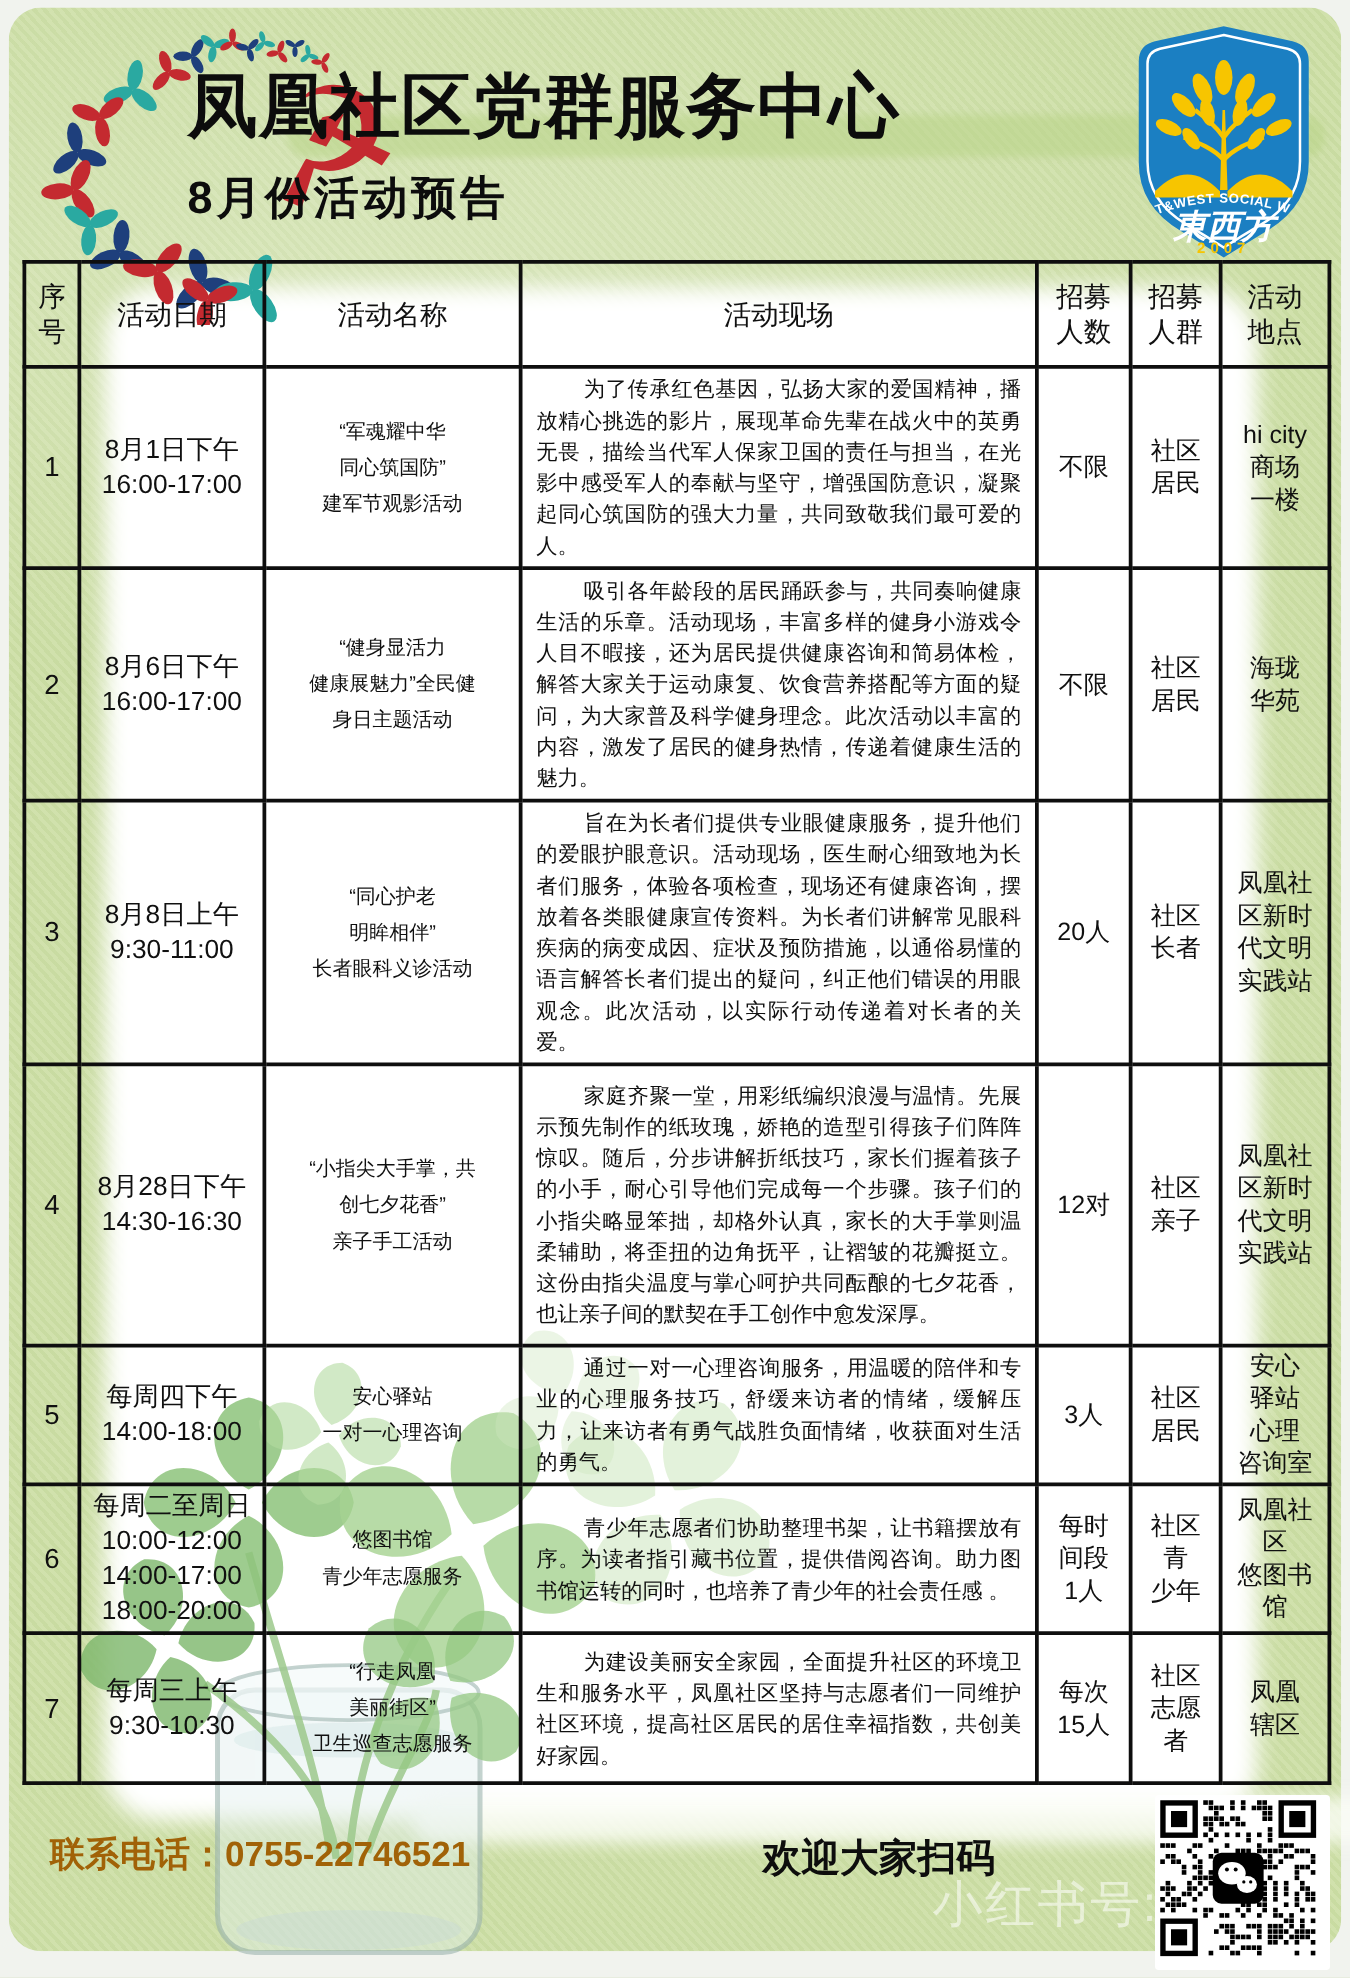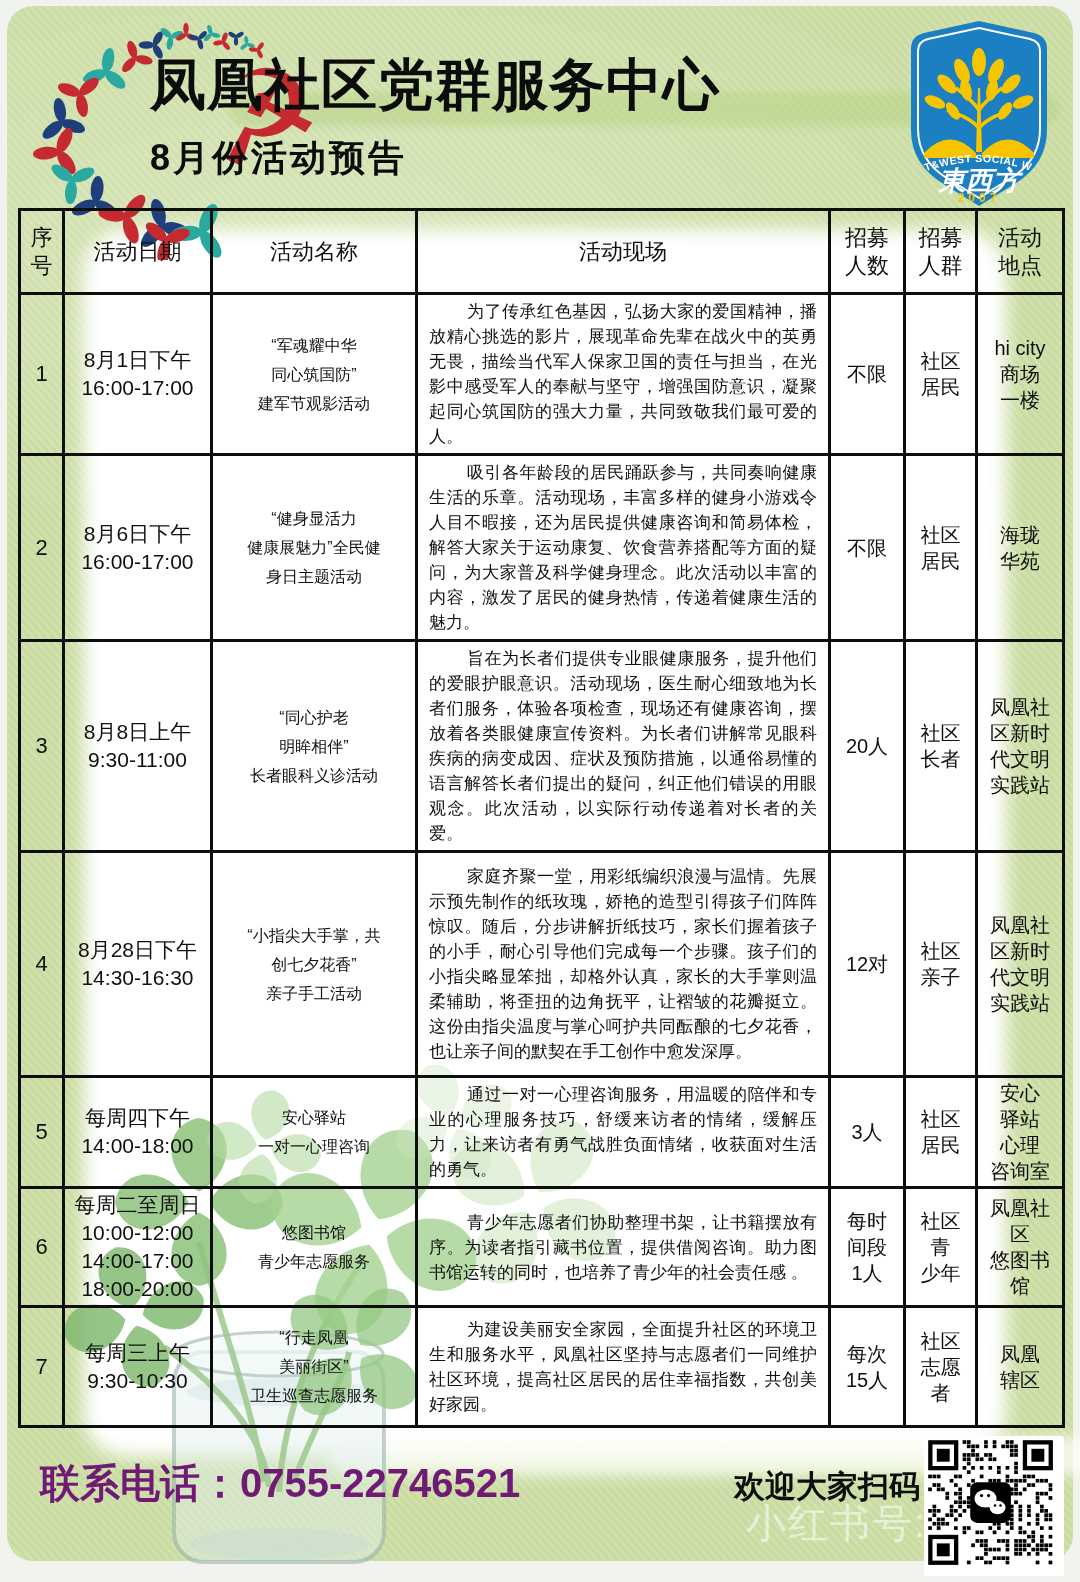--- a/index.html
+++ b/index.html
@@ -36,23 +36,23 @@
   tbody tr:nth-child(4){height:225px;}
   tbody tr:nth-child(5){height:109px;}
   tbody tr:nth-child(6){height:109px;}
   tbody tr:nth-child(7){height:120px;}
   td.c-no{font-size:22px;}
   td.c-date{font-size:21px;line-height:28px;white-space:pre-line;}
   td.c-name{font-size:16px;line-height:29px;white-space:pre-line;}
   td.c-content{font-size:17px;line-height:25px;text-align:justify;padding:4px 11px;text-indent:38px;}
   td.c-count,td.c-group,td.c-loc{font-size:20px;line-height:26px;white-space:pre-line;}
 
-  .contact{position:absolute;left:40px;top:1462px;z-index:4;font-size:40px;font-weight:bold;
-          color:#701a75;line-height:43px;}
-  .qr-caption{position:absolute;left:610px;top:1464px;width:310px;z-index:4;text-align:right;
+  .contact{position:absolute;left:40px;top:1462px;z-index:4;font-size:28px;font-weight:bold;
+          color:#a16207;line-height:43px;}
+  .qr-caption{position:absolute;left:610px;top:1464px;width:310px;z-index:4;text-align:left;
           font-size:31px;font-weight:bold;color:#0d0d0d;line-height:46px;}
   .watermark{position:absolute;left:746px;top:1496px;z-index:4;font-size:40px;letter-spacing:2px;
           color:rgba(255,255,255,.55);}
   .qr-box{position:absolute;left:924px;top:1436px;z-index:5;}
 </style>
 </head>
 <body>
 
 <div class="frame">
   <div class="poster"></div>

